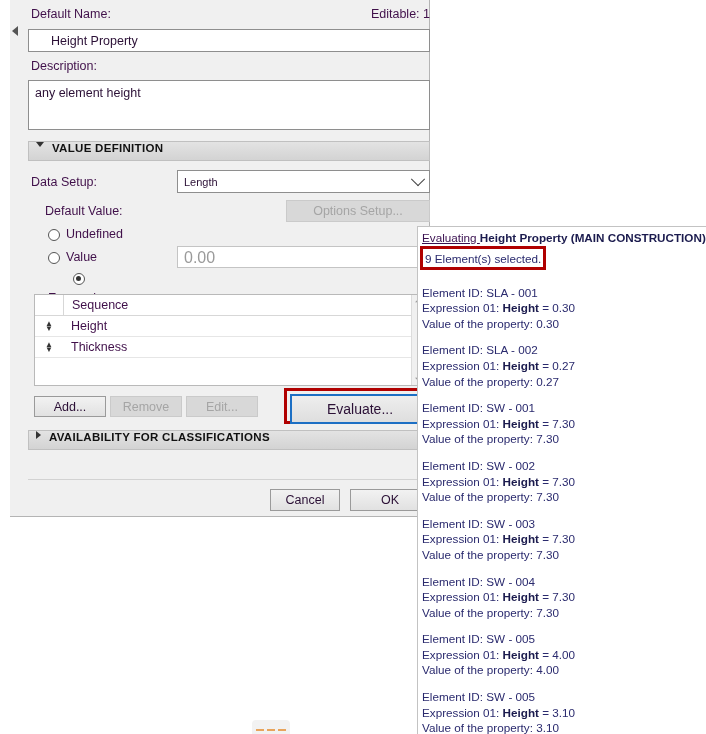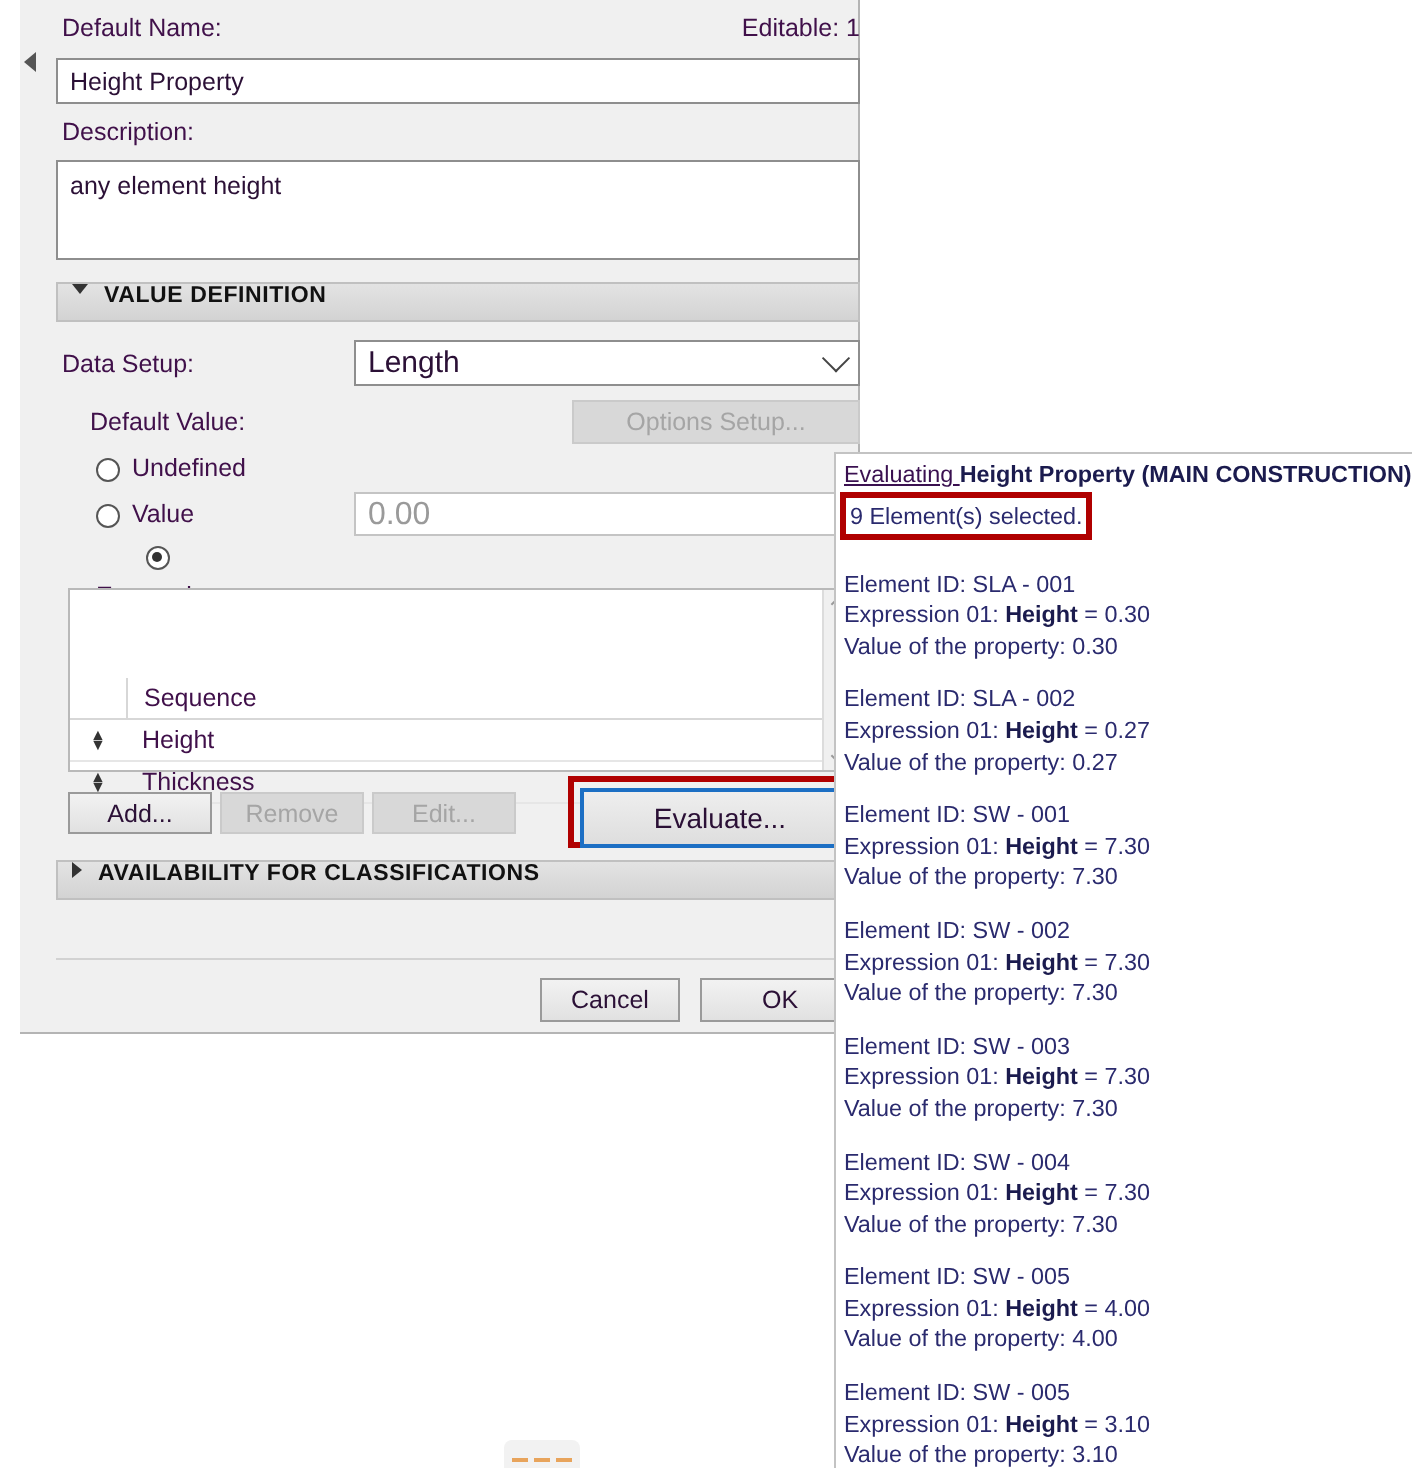--- a/index.html
+++ b/index.html
@@ -36,21 +36,21 @@
     display: flex; justify-content: space-between; align-items: baseline;
   }
   .editable { font-size: 12.5px; color: #40104a; }
 
   .txtfield {
     position: absolute; left: 18px; width: 402px; height: 23px;
     background: #ffffff; border: 1px solid #8e8e8e;
     box-sizing: border-box;
     font-family: "Liberation Sans", sans-serif;
     font-size: 12.5px; color: #2b1036;
-    padding: 3px 6px;
+    padding: 3px 22px;
     line-height: 16px;
   }
   #prop-name-input { top: 29px; }
 
   #desc-label { position: absolute; left: 21px; top: 59px; }
   #desc-box {
     position: absolute; left: 18px; top: 80px; width: 402px; height: 50px;
     background: #ffffff; border: 1px solid #8e8e8e; box-sizing: border-box;
     font-size: 12.5px; color: #2b1036; padding: 4px 6px; line-height: 16px;
   }
@@ -76,21 +76,21 @@
   .section-title {
     font-size: 11.5px; font-weight: bold; color: #111; letter-spacing: .3px;
   }
   #sec-value-def { top: 141px; }
   #sec-availability { top: 430px; }
 
   #datatype-label { position: absolute; left: 21px; top: 175px; }
   #datatype-select {
     position: absolute; left: 167px; top: 170px; width: 253px; height: 23px;
     background: #fff; border: 1px solid #8e8e8e; box-sizing: border-box;
-    font-size: 15px; color: #2b1036;
+    font-size: 11px; color: #2b1036;
     display: flex; align-items: center; padding: 0 6px;
   }
   #datatype-select .val { flex: 1; }
   .chev {
     width: 9px; height: 9px;
     border-right: 1.6px solid #444; border-bottom: 1.6px solid #444;
     transform: rotate(45deg) translate(-2px,-2px);
   }
 
   #defaultvalue-label { position: absolute; left: 35px; top: 204px; }
@@ -132,21 +132,21 @@
     background: #fff; border: 1px solid #c4c4c4; box-sizing: border-box;
     font-size: 16px; color: #9a9a9a; padding: 3px 6px; line-height: 15px;
   }
 
   
   #expr-list {
     position: absolute; left: 24px; top: 294px; width: 396px; height: 92px;
     background: #fff; border: 1px solid #b9b9b9; box-sizing: border-box;
     display: flex;
   }
-  #expr-list-inner { flex: 1; position: relative; margin-top: 44px; }
+  #expr-list-inner { flex: 1; position: relative; }
   .expr-header {
     height: 20px; border-bottom: 1px solid #d7d7d7;
     display: flex; align-items: center;
     font-size: 12.5px; color: #40104a;
   }
   .expr-header .col-handle { width: 28px; border-right: 1px solid #d7d7d7; height: 100%; }
   .expr-header .col-seq { padding-left: 8px; }
   .expr-row {
     height: 20px; border-bottom: 1px solid #e6e6e6;
     display: flex; align-items: center;

